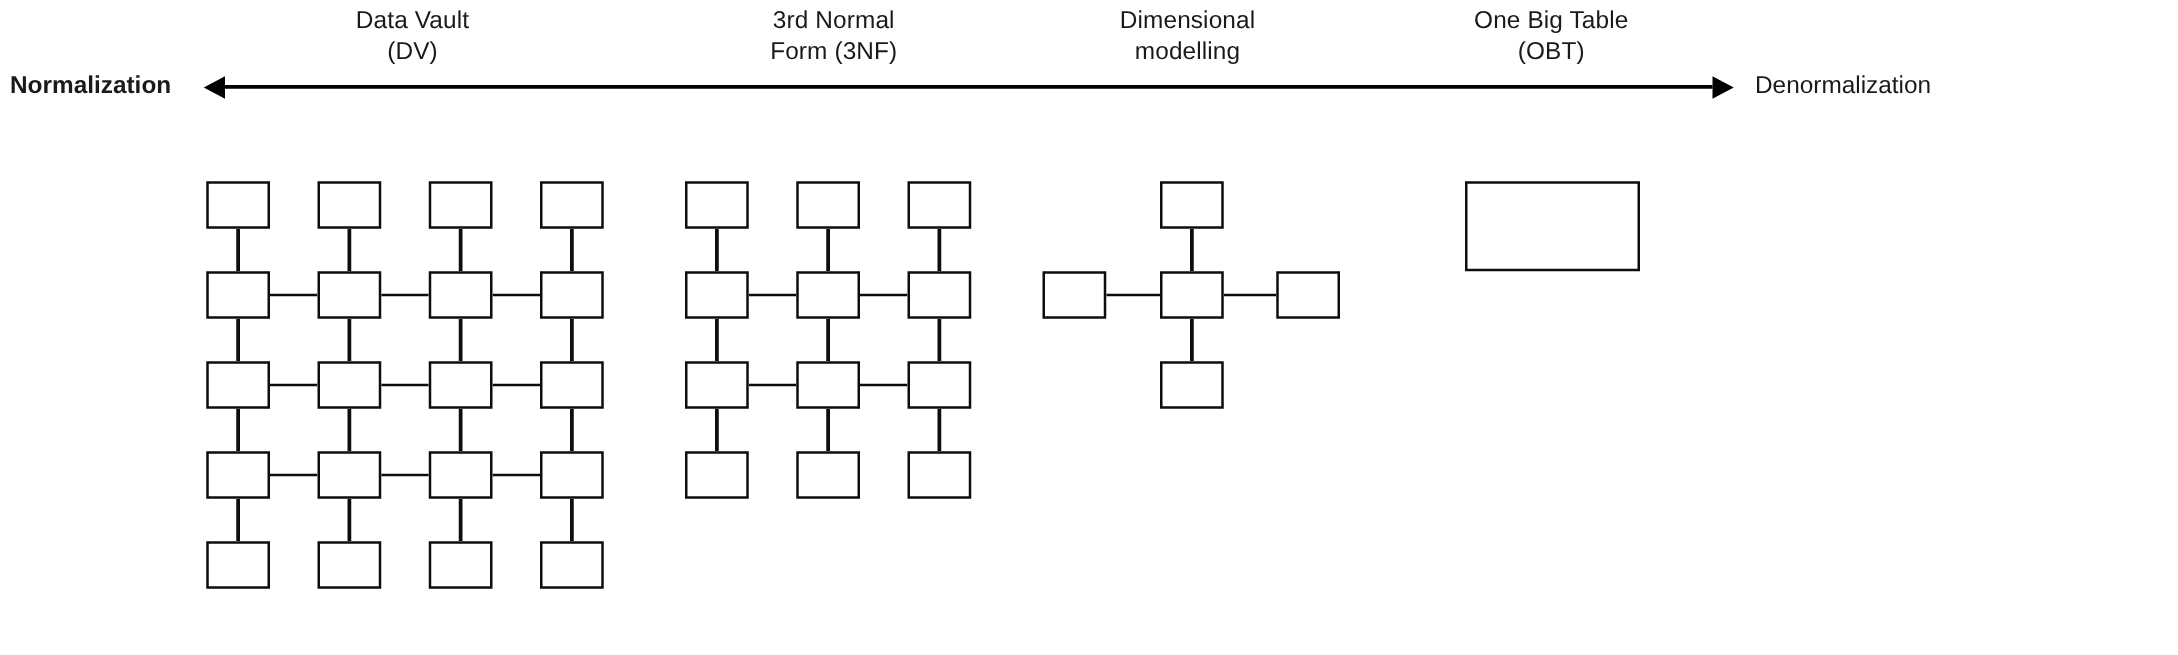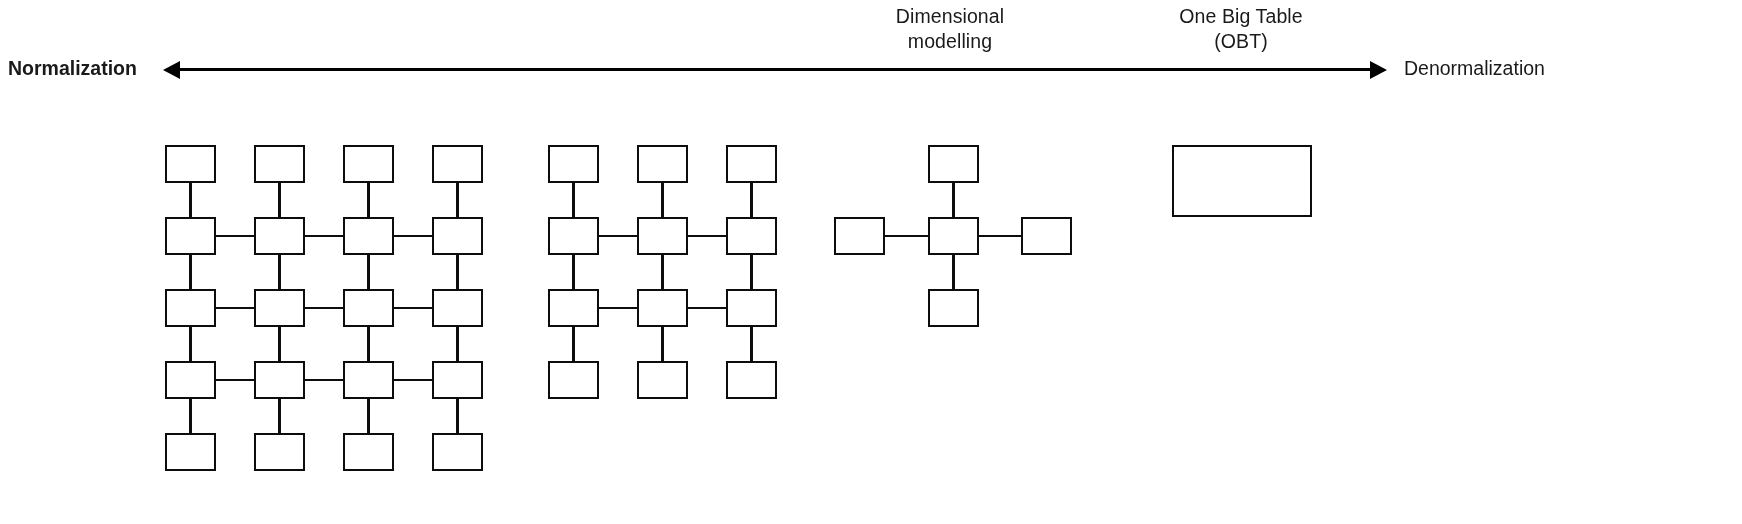--- a/index.html
+++ b/index.html
@@ -62,21 +62,25 @@
     background:#0d0d0d;
   }
   .edge.v{width:2.5px;}
   .edge.h{height:2.5px;}
 </style>
 </head>
 <body>
 
 <div id="stage">
 
+  <div class="hdr" style="left:180px;top:4px;width:300px;">Data Vault
+(DV)</div>
 
+  <div class="hdr" style="left:517px;top:4px;width:300px;">3rd Normal
+Form (3NF)</div>
 
   <div class="hdr" style="left:1091px;top:4px;width:300px;">One Big Table
 (OBT)</div>
 
   <div class="hdr" style="left:800px;top:4px;width:300px;">Dimensional
 modelling</div>
 
   <div class="axis-label" style="left:8px;top:56px;font-weight:bold;">Normalization</div>
 
   <div class="axis-label" style="left:1404px;top:56px;">Denormalization</div>

